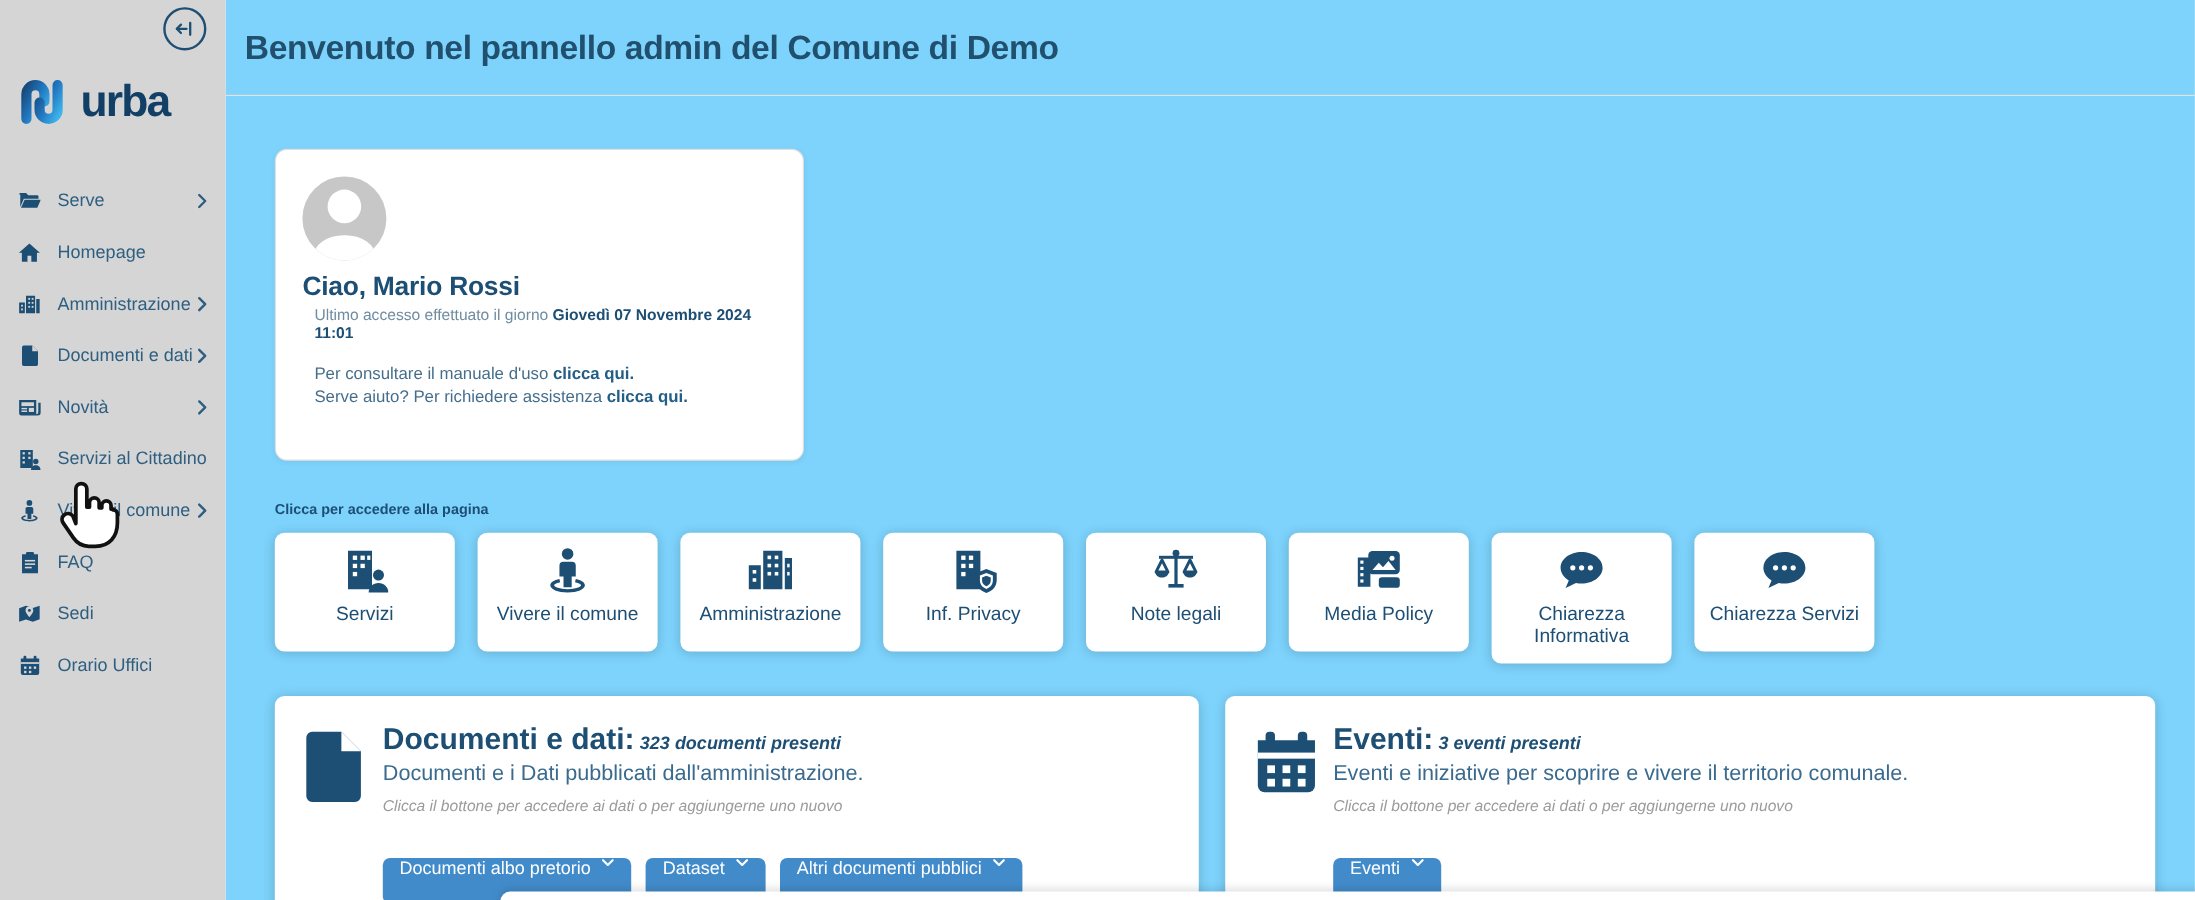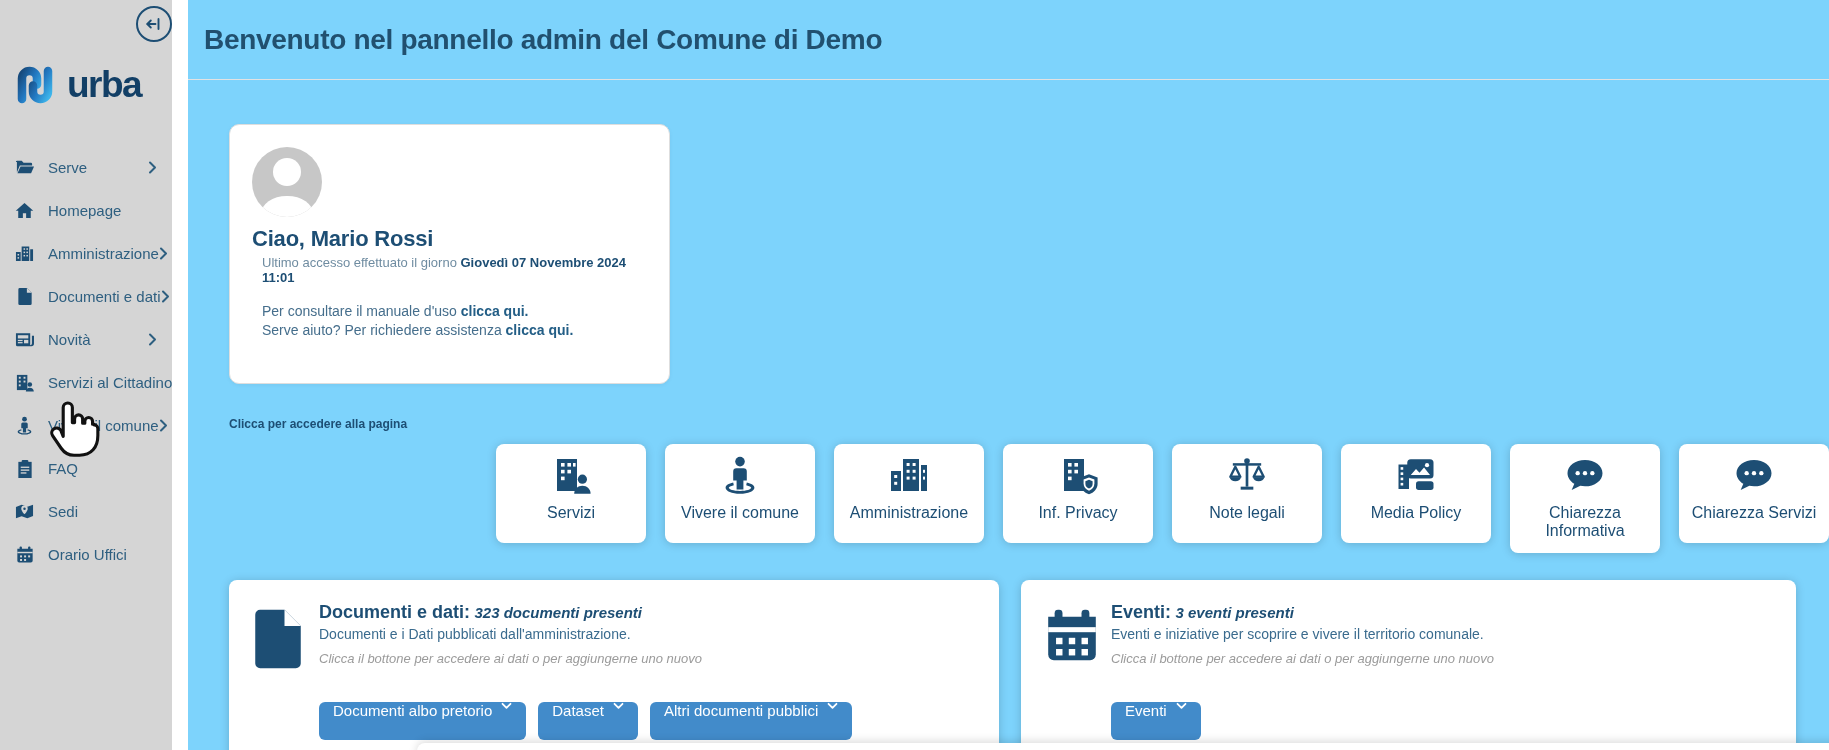--- a/index.html
+++ b/index.html
@@ -1,21 +1,21 @@
 <!DOCTYPE html>
 <html><head>
 <meta charset="utf-8">
 <style>
   * { margin:0; padding:0; box-sizing:border-box; }
   html,body { width:1829px; height:750px; overflow:hidden; background:#fff;
     font-family:"Liberation Sans", sans-serif; }
   svg { display:block; }
 
   
-  .sidebar { position:absolute; left:0; top:0; bottom:0; width:172px; background:#d5d5d5; z-index:2; }
+  .sidebar { position:absolute; left:0; top:0; bottom:0; width:188px; background:#d5d5d5; z-index:2; }
   .collapse-btn { position:absolute; top:6px; left:136px; width:36px; height:36px;
     border:2px solid #1d4e74; border-radius:50%; background:transparent;
     display:flex; align-items:center; justify-content:center; cursor:pointer; }
   .logo-row { display:flex; align-items:center; gap:9px; margin:62px 0 0 12px; }
   .logo-text { font-size:37px; font-weight:bold; color:#123f66; letter-spacing:-1.5px; }
   .nav { margin-top:38px; }
   .nav-item { display:flex; align-items:center; height:43px; padding:0 15px 0 14px;
     color:#2e5f80; font-size:15px; cursor:pointer; }
   .nav-icon { width:21px; margin-right:13px; display:flex; justify-content:center; color:#1d4e74; flex:none; }
   .nav-label { white-space:nowrap; }
@@ -37,37 +37,37 @@
   .avatar-body { position:absolute; bottom:-22%; left:50%; transform:translateX(-50%); width:74%; height:52%;
     background:#fff; border-radius:50%; }
   .greeting { margin-top:9px; font-size:22px; font-weight:bold; color:#1d4e74; letter-spacing:-0.2px; }
   .meta-line { margin:3px 0 0 10px; font-size:13px; color:#6f8ca1; }
   .meta-line b { color:#1d4e74; }
   .help-block { margin:17px 0 0 10px; font-size:14px; color:#456e8c; line-height:1.33; }
   .link { font-weight:bold; color:#235e86; cursor:pointer; }
 
   
   .section-label { margin-top:33px; font-size:12px; font-weight:bold; color:#1d4e74; }
-  .tiles-row { display:flex; align-items:flex-start; gap:19px; margin-top:13px;justify-content:flex-end; }
+  .tiles-row { display:flex; align-items:flex-start; gap:19px; margin-top:13px; }
   .tile { width:150px; min-height:99px; background:#fff; border-radius:8px;
     box-shadow:0 1px 10px rgba(0,0,0,.18); text-align:center; padding:11px 8px 14px; cursor:pointer; }
   .tile-icon { display:flex; justify-content:center; margin-bottom:9px; color:#1d4e74; }
   .tile-label { font-size:16px; color:#1d4e74; line-height:1.1; }
 
   
   .cards-row { display:flex; gap:22px; margin-top:27px; }
   .info-card { background:#fff; border-radius:8px; box-shadow:0 1px 10px rgba(0,0,0,.18);
     height:184px; padding:22px 20px 0 23px; display:flex; }
   .info-card.docs { width:770px; }
   .info-card.events { width:775px; }
   .info-card-icon { width:67px; flex:none; color:#1d4e74; padding-top:4px; }
   .info-card-body { flex:1; }
-  .info-title { font-size:18px; font-weight:bold; color:#1d4e74; }
+  .info-title { font-size:25px; font-weight:bold; color:#1d4e74; }
   .info-count { font-size:15px; font-weight:bold; font-style:italic; color:#1d4e74; }
-  .info-desc { margin-top:3px; font-size:14px; color:#3a6b8e; }
+  .info-desc { margin-top:3px; font-size:18px; color:#3a6b8e; }
   .info-hint { margin-top:9px; font-size:13px; font-style:italic; color:#9b9b9b; }
   .btn-row { margin-top:15px; display:flex; gap:12px; }
   .btn { height:38px; background:#428bca; border:none; border-radius:6px; color:#fff;
     font-size:15px; font-family:inherit; padding:0 14px; display:flex; gap:9px; cursor:pointer;margin-top:21px; }
 
   
   .next-card-sliver { position:absolute; left:229px; top:743px; width:1567px; height:20px;
     background:#fff; border-radius:8px 8px 0 0; box-shadow:0 -2px 8px rgba(0,0,0,.14); }
 
   

